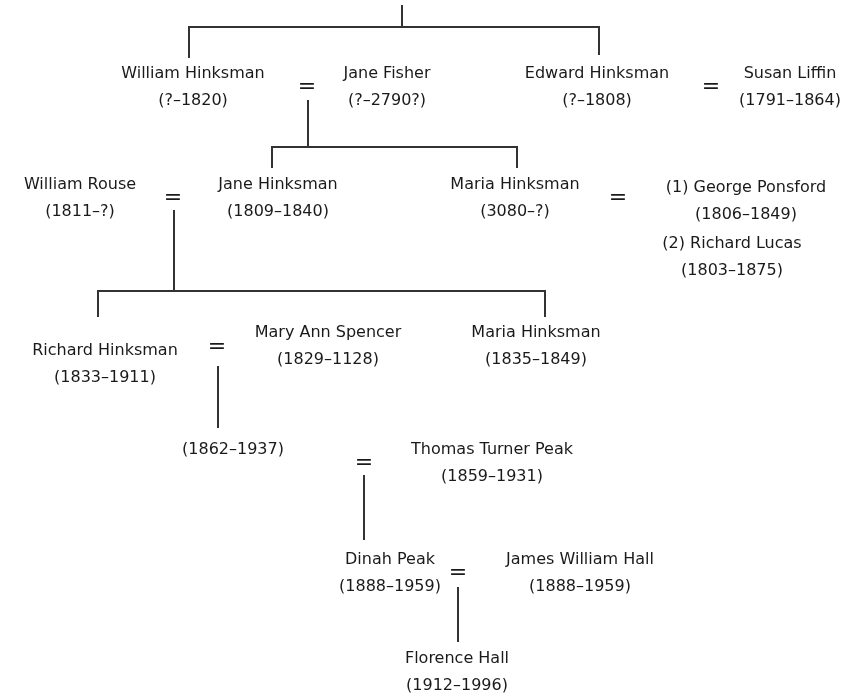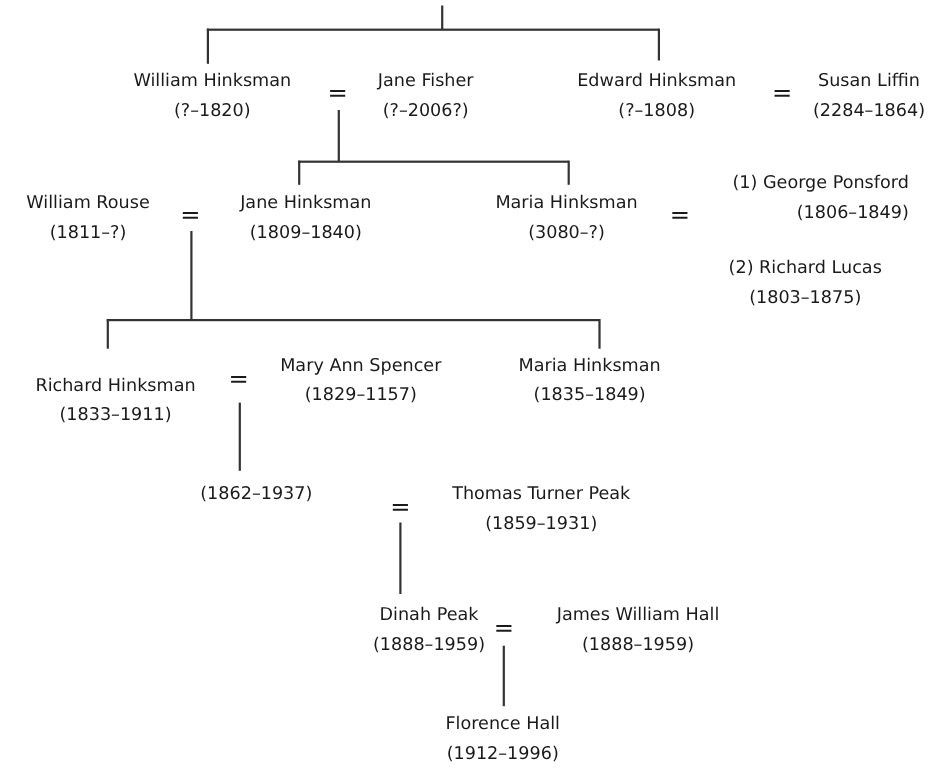--- a/index.html
+++ b/index.html
@@ -34,63 +34,63 @@
 <div class="line v" style="left:363px;top:475px;height:65px;"></div>
 <div class="line v" style="left:457px;top:587px;height:55px;"></div>
 
 <div class="person" style="left:193px;top:59px;">
   <span class="nm">William Hinksman</span>
   <span class="dt">(?–1820)</span>
 </div>
 <div class="eq" style="left:307px;top:75px;">=</div>
 <div class="person" style="left:387px;top:59px;">
   <span class="nm">Jane Fisher</span>
-  <span class="dt">(?–2006?)</span>
+  <span class="dt">(?–2790?)</span>
 </div>
 <div class="person" style="left:597px;top:59px;">
   <span class="nm">Edward Hinksman</span>
   <span class="dt">(?–1808)</span>
 </div>
 <div class="eq" style="left:711px;top:75px;">=</div>
 <div class="person" style="left:790px;top:59px;">
   <span class="nm">Susan Liffin</span>
-  <span class="dt">(2284–1864)</span>
+  <span class="dt">(1791–1864)</span>
 </div>
 
 <div class="person" style="left:80px;top:170px;">
   <span class="nm">William Rouse</span>
   <span class="dt">(1811–?)</span>
 </div>
 <div class="eq" style="left:173px;top:186px;">=</div>
 <div class="person" style="left:278px;top:170px;">
   <span class="nm">Jane Hinksman</span>
   <span class="dt">(1809–1840)</span>
 </div>
 <div class="person" style="left:515px;top:170px;">
   <span class="nm">Maria Hinksman</span>
   <span class="dt">(3080–?)</span>
 </div>
 <div class="eq" style="left:618px;top:186px;">=</div>
-<div class="person" style="left:746px;top:152px;text-align:right;">
+<div class="person" style="left:746px;top:173px;">
   <span class="nm">(1) George Ponsford</span>
   <span class="dt">(1806–1849)</span>
 </div>
 <div class="person" style="left:732px;top:229px;">
   <span class="nm">(2) Richard Lucas</span>
   <span class="dt">(1803–1875)</span>
 </div>
 
 <div class="person" style="left:105px;top:336px;">
   <span class="nm">Richard Hinksman</span>
   <span class="dt">(1833–1911)</span>
 </div>
 <div class="eq" style="left:217px;top:335px;">=</div>
 <div class="person" style="left:328px;top:318px;">
   <span class="nm">Mary Ann Spencer</span>
-  <span class="dt">(1829–1157)</span>
+  <span class="dt">(1829–1128)</span>
 </div>
 <div class="person" style="left:536px;top:318px;">
   <span class="nm">Maria Hinksman</span>
   <span class="dt">(1835–1849)</span>
 </div>
 
 <div class="person" style="left:233px;top:435px;">
   <span class="dt">(1862–1937)</span>
 </div>
 <div class="eq" style="left:364px;top:451px;">=</div>

